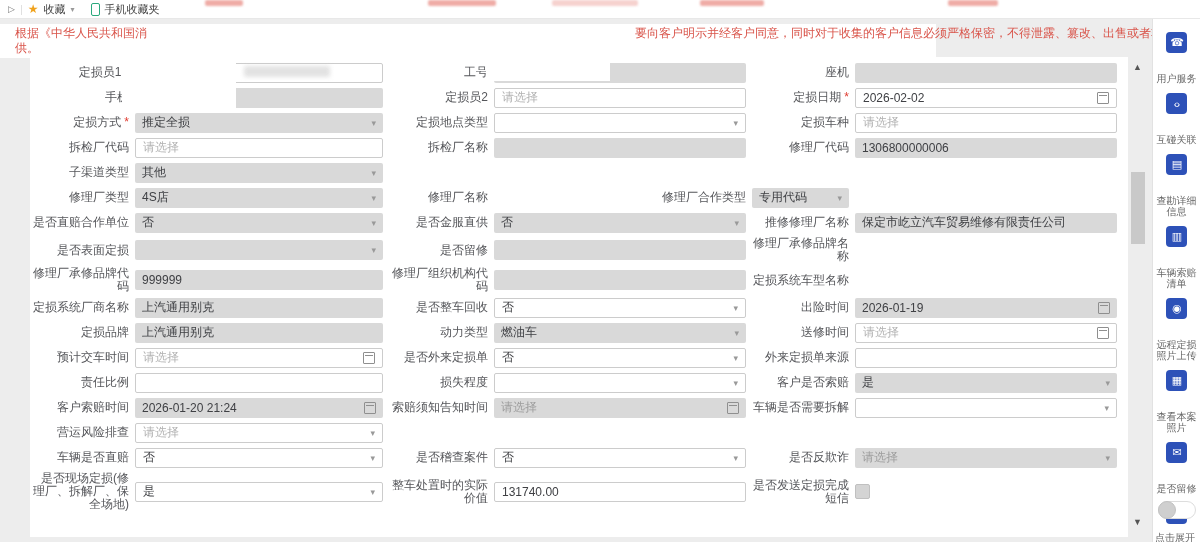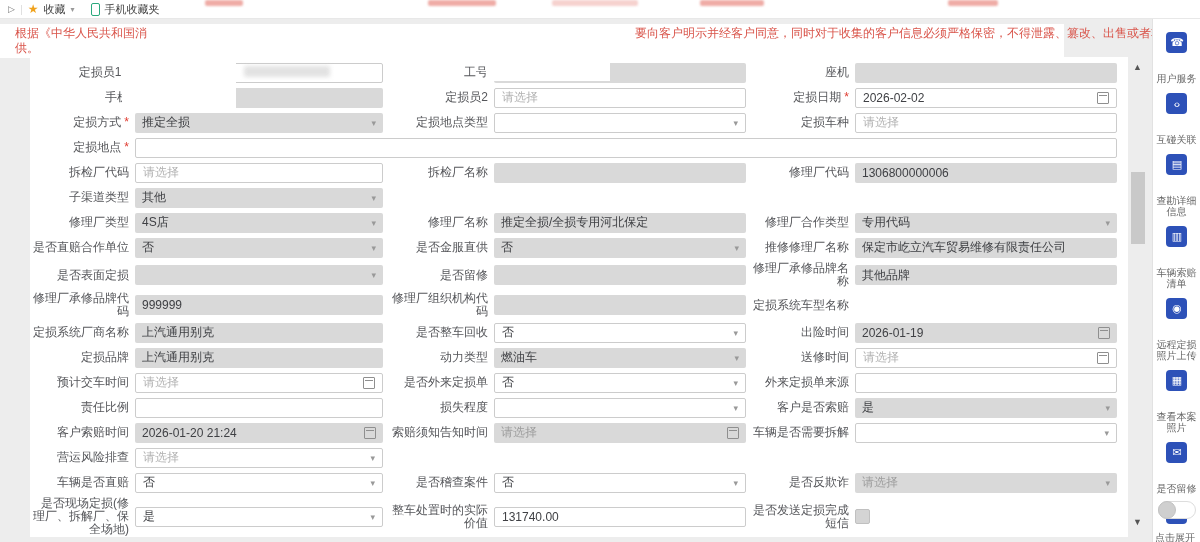--- a/index.html
+++ b/index.html
@@ -14,21 +14,21 @@
   .bmbar{position:absolute;top:0;left:0;width:1200px;height:19px;background:#fff;
     border-bottom:1px solid #e8e8e8;display:flex;align-items:center;gap:5px;
     padding-left:8px;font-size:11px;color:#444;z-index:6;box-sizing:border-box;}
   .bm-collapse{color:#777;font-size:9px;}
   .bm-div{color:#ddd;}
   .bm-star{color:#f0a21c;font-size:12px;}
   .bm-caret{color:#999;font-size:8px;}
   .phicon{width:7px;height:11px;border:1px solid #2aa87c;border-radius:2px;display:inline-block;}
   .smudge{position:absolute;top:0;height:6px;background:rgba(224,90,77,.5);filter:blur(1px);z-index:7;border-radius:2px;}
   
-  .notice{position:absolute;top:24px;left:0;width:1064px;background:#fff;
+  .notice{position:absolute;top:24px;left:0;width:936px;background:#fff;
     padding:2px 0 2px 15px;font-size:12px;line-height:15px;z-index:1;box-sizing:border-box;}
   .notice .l1{display:flex;white-space:nowrap;}
   .notice .gap{width:488px;flex:none;}
   
   .panel{position:absolute;left:30px;top:57px;width:1098px;height:480px;background:#fff;
     padding:5px 0 0 2px;z-index:2;box-sizing:border-box;overflow:hidden;}
   .frow{display:grid;grid-template-columns:97px 248px 99px 252px 97px 262px;
     column-gap:6px;margin-bottom:4px;align-items:center;min-height:21px;}
   .flabel{font-size:12px;line-height:13px;color:#55565a;text-align:right;}
   .req{color:#e03b30;margin-left:3px;font-size:12px;}
@@ -137,26 +137,20 @@
       <div class="finput white">
         <span></span>
         <span class="caret">▾</span>
       </div>
       <div class="flabel"><span>定损车种</span></div>
       <div class="finput white">
         <span class="ph">请选择</span>
       </div>
     </div>
     <div class="frow">
-      <div class="flabel"><span>定损地点</span><span class="req">*</span></div>
-      <div class="finput white" style="grid-column: 2 / 7;">
-        <span></span>
-      </div>
-    </div>
-    <div class="frow">
       <div class="flabel"><span>拆检厂代码</span></div>
       <div class="finput white">
         <span class="ph">请选择</span>
       </div>
       <div class="flabel"><span>拆检厂名称</span></div>
       <div class="finput grey">
         <span></span>
       </div>
       <div class="flabel"><span>修理厂代码</span></div>
       <div class="finput grey">
@@ -170,23 +164,20 @@
         <span class="caret">▾</span>
       </div>
     </div>
     <div class="frow">
       <div class="flabel"><span>修理厂类型</span></div>
       <div class="finput grey">
         <span>4S店</span>
         <span class="caret">▾</span>
       </div>
       <div class="flabel"><span>修理厂名称</span></div>
-      <div class="finput grey">
-        <span>推定全损/全损专用河北保定</span>
-      </div>
       <div class="flabel"><span>修理厂合作类型</span></div>
       <div class="finput grey">
         <span>专用代码</span>
         <span class="caret">▾</span>
       </div>
     </div>
     <div class="frow">
       <div class="flabel"><span>是否直赔合作单位</span></div>
       <div class="finput grey">
         <span>否</span>
@@ -206,23 +197,20 @@
       <div class="flabel"><span>是否表面定损</span></div>
       <div class="finput grey">
         <span></span>
         <span class="caret">▾</span>
       </div>
       <div class="flabel"><span>是否留修</span></div>
       <div class="finput grey">
         <span></span>
       </div>
       <div class="flabel"><span>修理厂承修品牌名称</span></div>
-      <div class="finput grey">
-        <span>其他品牌</span>
-      </div>
     </div>
     <div class="frow">
       <div class="flabel"><span>修理厂承修品牌代码</span></div>
       <div class="finput grey">
         <span>999999</span>
       </div>
       <div class="flabel"><span>修理厂组织机构代码</span></div>
       <div class="finput grey">
         <span></span>
       </div>

